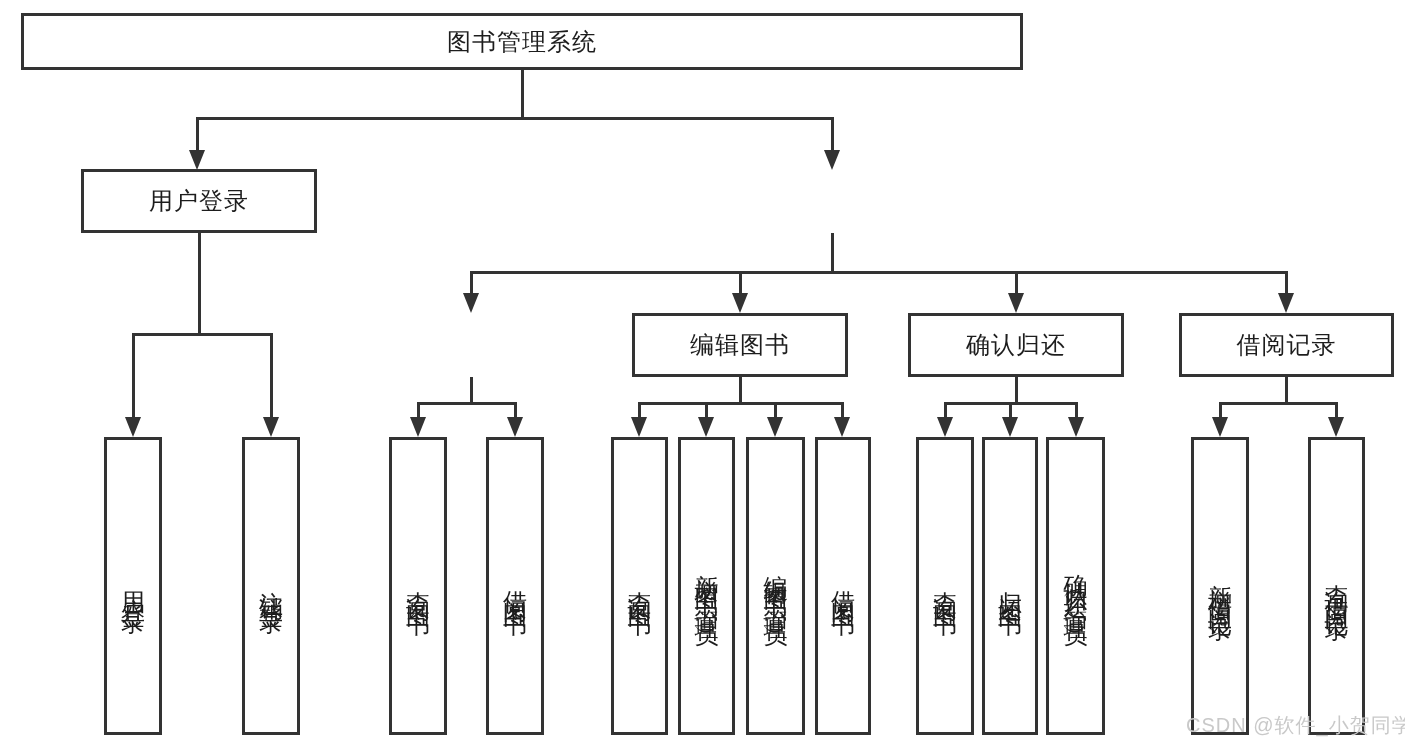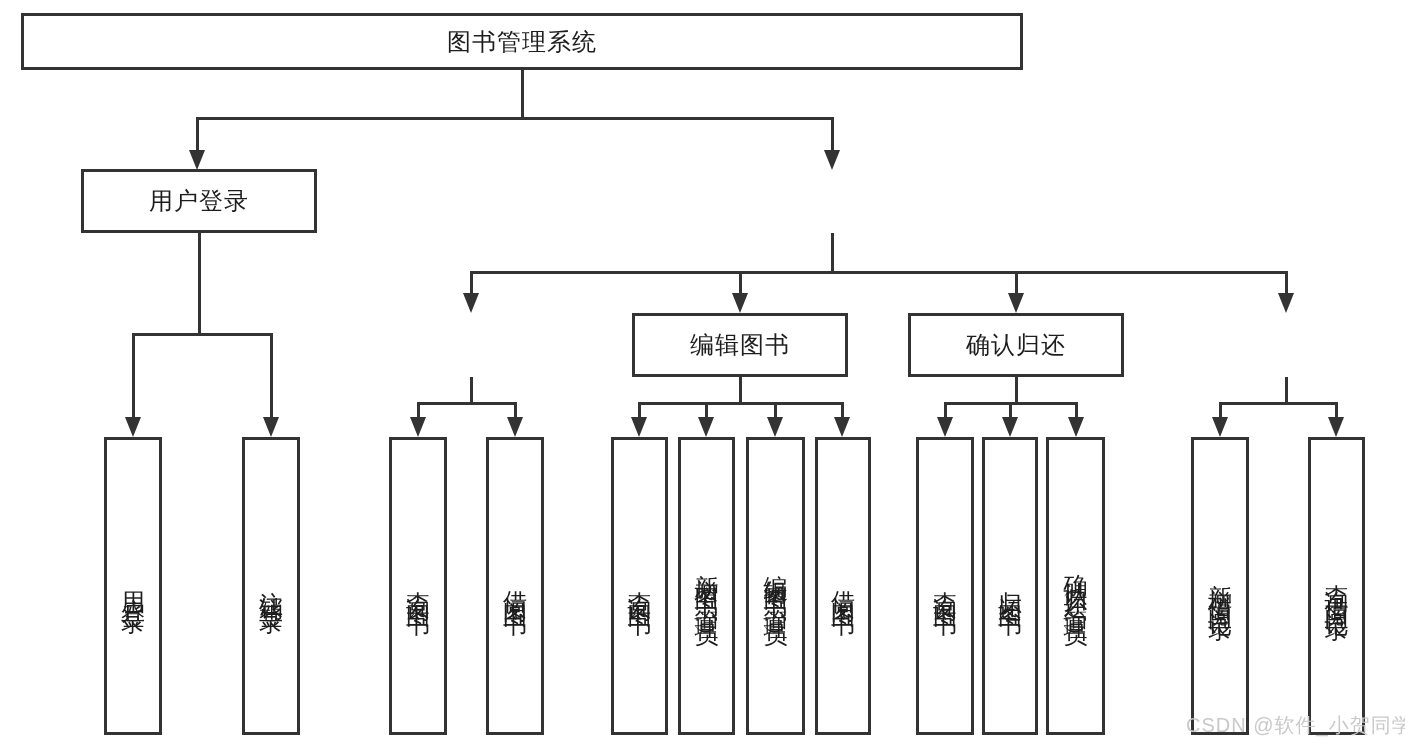--- a/index.html
+++ b/index.html
@@ -53,20 +53,21 @@
   <div class="tri" style="left:463px;top:293px"></div>
   <div class="ln" style="left:739px;top:271px;width:3px;height:24px"></div>
   <div class="tri" style="left:732px;top:293px"></div>
   <div class="ln" style="left:1015px;top:271px;width:3px;height:24px"></div>
   <div class="tri" style="left:1008px;top:293px"></div>
   <div class="ln" style="left:1285px;top:271px;width:3px;height:24px"></div>
   <div class="tri" style="left:1278px;top:293px"></div>
 
   <div class="box hbox" style="left:632px;top:313px;width:216px;height:64px">编辑图书</div>
   <div class="box hbox" style="left:908px;top:313px;width:216px;height:64px">确认归还</div>
+  <div class="box hbox" style="left:1179px;top:313px;width:215px;height:64px">借阅记录</div>
 
   <div class="ln" style="left:470px;top:377px;width:3px;height:27px"></div>
   <div class="ln" style="left:417px;top:402px;width:100px;height:3px"></div>
   <div class="ln" style="left:417px;top:402px;width:3px;height:18px"></div>
   <div class="tri" style="left:410px;top:417px"></div>
   <div class="ln" style="left:514px;top:402px;width:3px;height:18px"></div>
   <div class="tri" style="left:507px;top:417px"></div>
 
   <div class="ln" style="left:739px;top:377px;width:3px;height:27px"></div>
   <div class="ln" style="left:638px;top:402px;width:206px;height:3px"></div>

